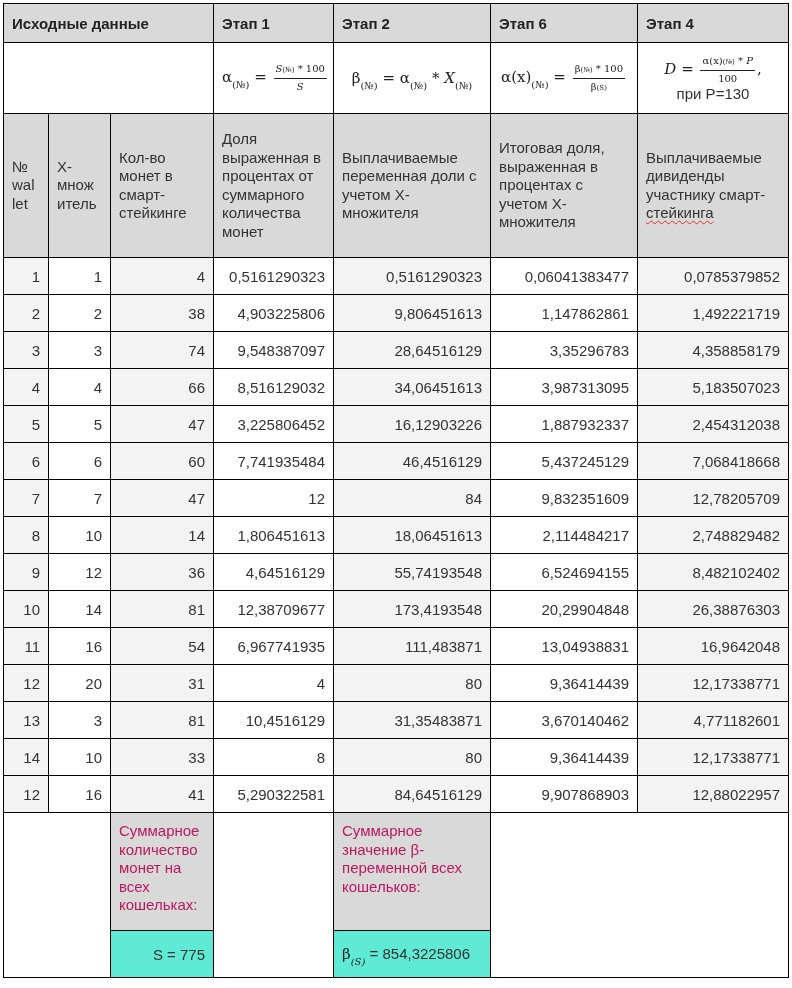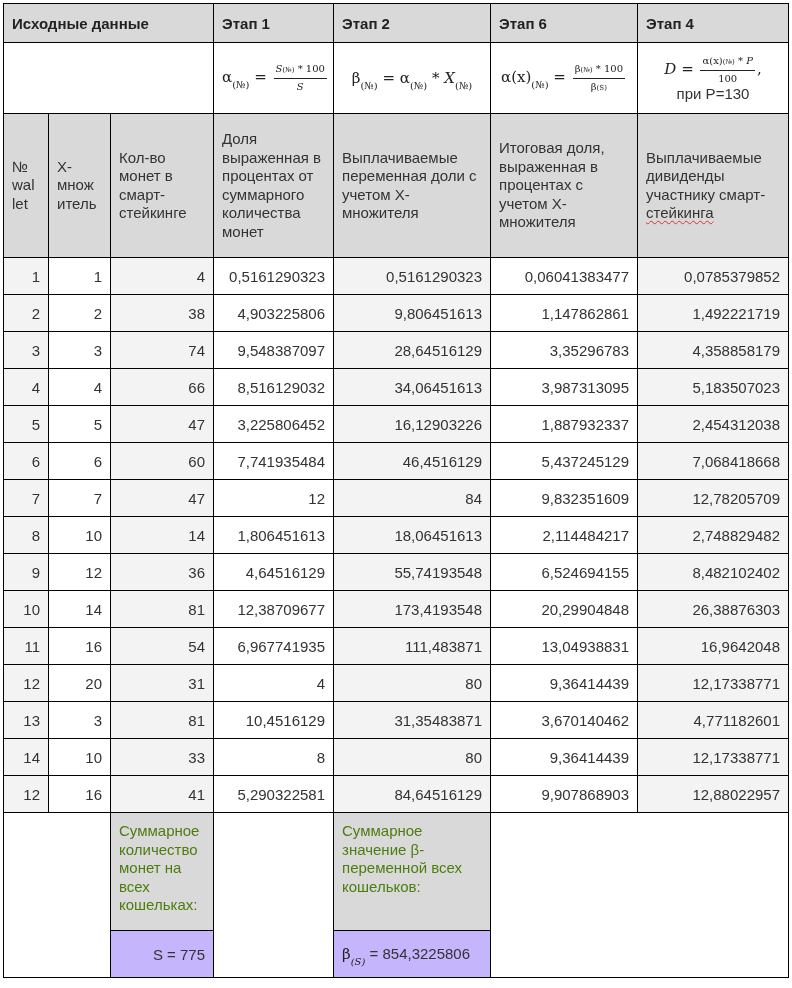--- a/index.html
+++ b/index.html
@@ -18,23 +18,23 @@
     overflow: hidden;
   }
   .hdr td { height: 38px; background: #d9d9d9; font-weight: bold; font-size: 15px; }
   .formula td { height: 70px; background: #fff; text-align: center; }
   .desc td { height: 143px; background: #d9d9d9; vertical-align: top; padding-top: 9px; line-height: 18.5px; font-size: 15px; color: #333; }
   .desc td.num { padding-left: 8px; padding-right: 2px; }
   .row td { height: 36px; text-align: right; color: #333; }
   .g { background: #f3f3f3; }
   .w { background: #fff; }
   .sumlbl td { height: 108px; }
-  .sumlbl td.lbl { background: #d9d9d9; vertical-align: top; padding-top: 9px; line-height: 18.5px; color: #4d7c0f; }
+  .sumlbl td.lbl { background: #d9d9d9; vertical-align: top; padding-top: 9px; line-height: 18.5px; color: #be185d; }
   .sumval td { height: 46px; }
-  .sumval td.val { background: #c4b5fd; color: #333; }
+  .sumval td.val { background: #5eead4; color: #333; }
   .blank { background: #fff; }
   .math { font-family: "DejaVu Serif", serif; font-size: 15px; color: #222; white-space: nowrap; }
   .math .sub { font-size: 10px; position: relative; top: 6px; }
   .math i { font-style: italic; }
   .frac { display: inline-flex; flex-direction: column; align-items: center; vertical-align: middle; margin: 0 2px; }
   .frac .num, .frac .den { font-size: 10px; line-height: 12px; padding: 0 2px; }
   .frac .num { border-bottom: 1px solid #222; padding-bottom: 2px; }
   .frac .den { padding-top: 2px; }
   .frac .tiny { font-size: 7px; }
   .p130 { font-family: Liberation Sans, sans-serif; font-size: 15px; color: #333; }

